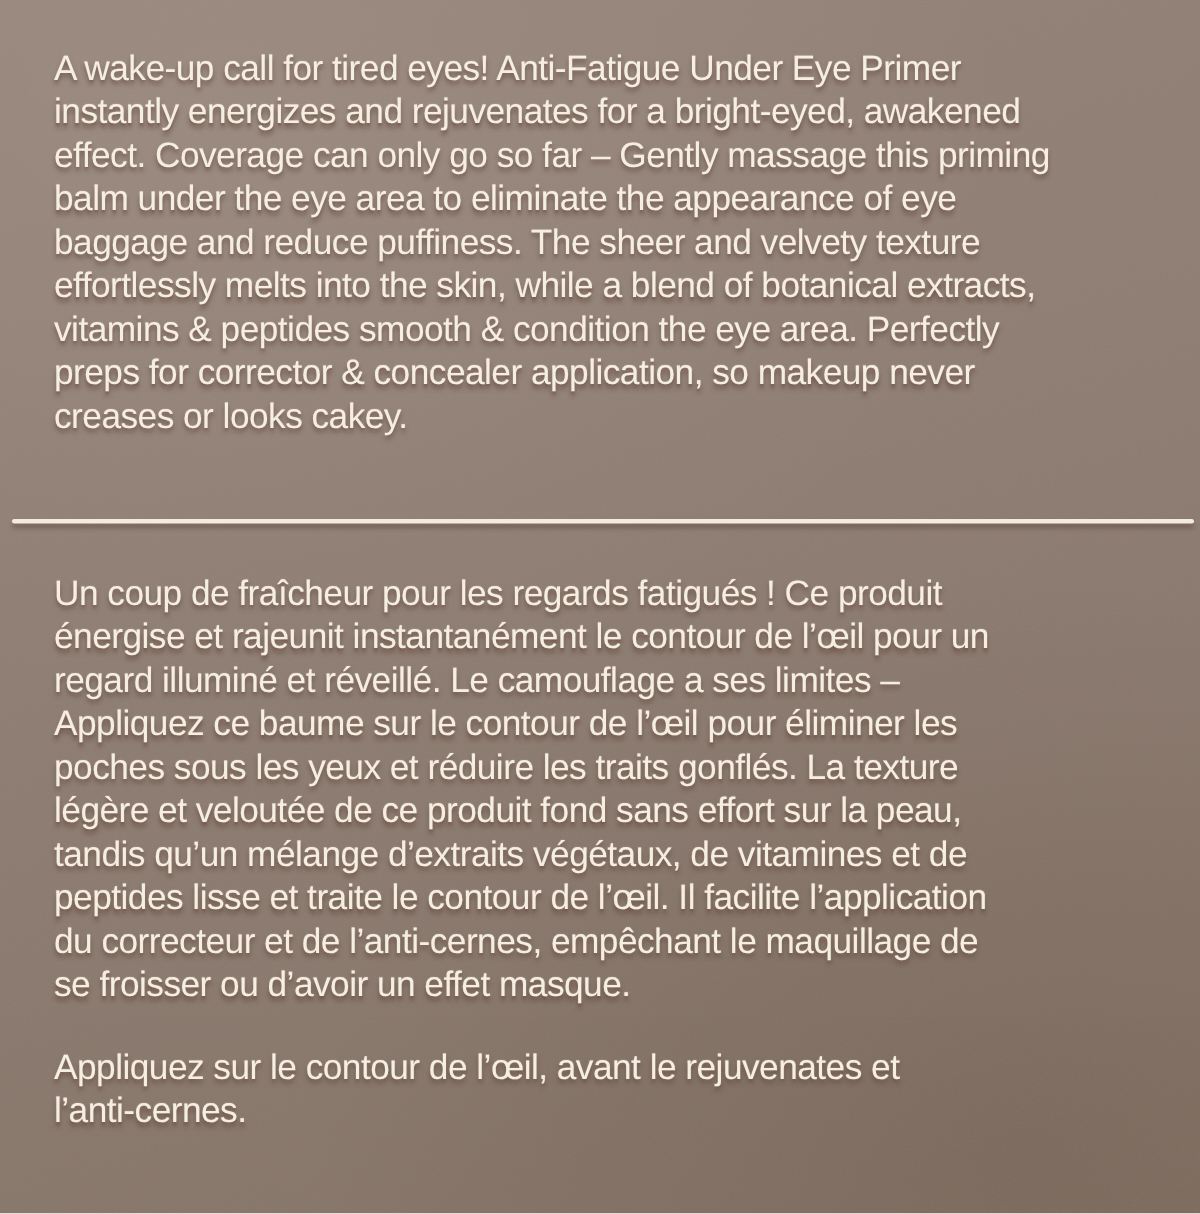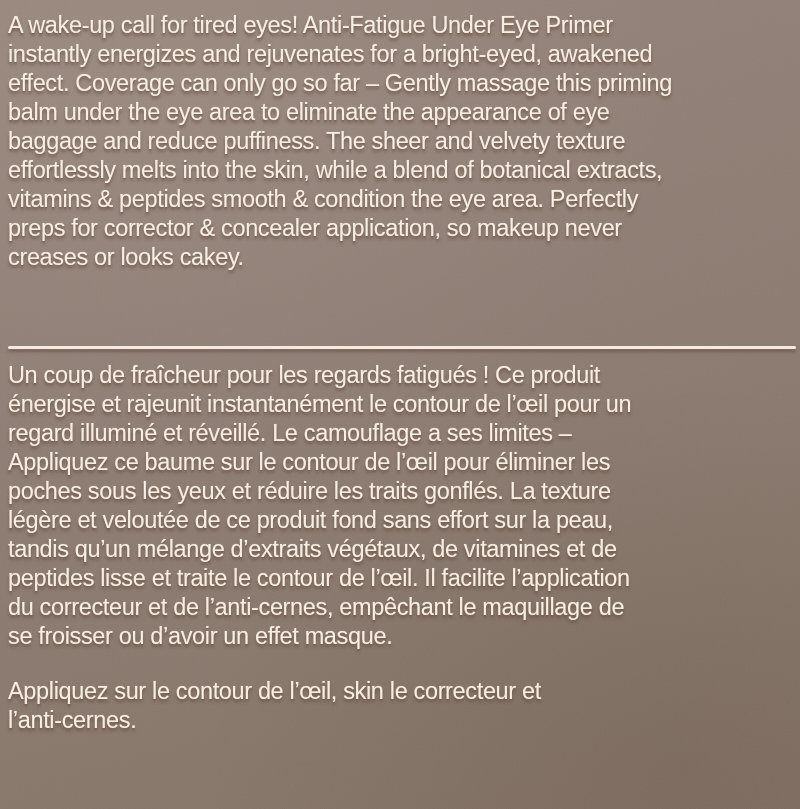--- a/index.html
+++ b/index.html
@@ -23,30 +23,31 @@
       linear-gradient(163deg, var(--bg-light, #95847a) 0%, var(--bg, #8e7d73) 45%, var(--bg-dark, #857366) 100%);
   }
   .grain {
     position: absolute;
     inset: 0;
     opacity: 0.55;
     pointer-events: none;
   }
   .text-block {
     position: absolute;
-    left: 8px;
+    left: 36px;
     color: var(--ink, #f5eee3);
     font-size: 23.5px;
     line-height: 29px;
     letter-spacing: -0.35px;
     white-space: pre;
     text-shadow:
       0 3px 3px rgba(96, 68, 57, 0.62),
       0 1px 1px rgba(122, 84, 72, 0.45),
       0 0 1px rgba(255, 246, 232, 0.55);
+    margin-top: 20px;
   }
   .en-description { top: 11px; }
   .en-usage      { top: 296px; }
   .fr-description{ top: 361px; }
   .fr-usage      { top: 677px; }
   .divider {
     position: absolute;
     top: 346px;
     left: 8px;
     width: 788px;
@@ -90,15 +91,15 @@
 énergise et rajeunit instantanément le contour de l’œil pour un
 regard illuminé et réveillé. Le camouflage a ses limites –
 Appliquez ce baume sur le contour de l’œil pour éliminer les
 poches sous les yeux et réduire les traits gonflés. La texture
 légère et veloutée de ce produit fond sans effort sur la peau,
 tandis qu’un mélange d’extraits végétaux, de vitamines et de
 peptides lisse et traite le contour de l’œil. Il facilite l’application
 du correcteur et de l’anti-cernes, empêchant le maquillage de
 se froisser ou d’avoir un effet masque.</div>
 
-  <div class="text-block fr-usage">Appliquez sur le contour de l’œil, skin le correcteur et
+  <div class="text-block fr-usage">Appliquez sur le contour de l’œil, avant le rejuvenates et
 l’anti-cernes.</div>
 </div>
 
 </body></html>

